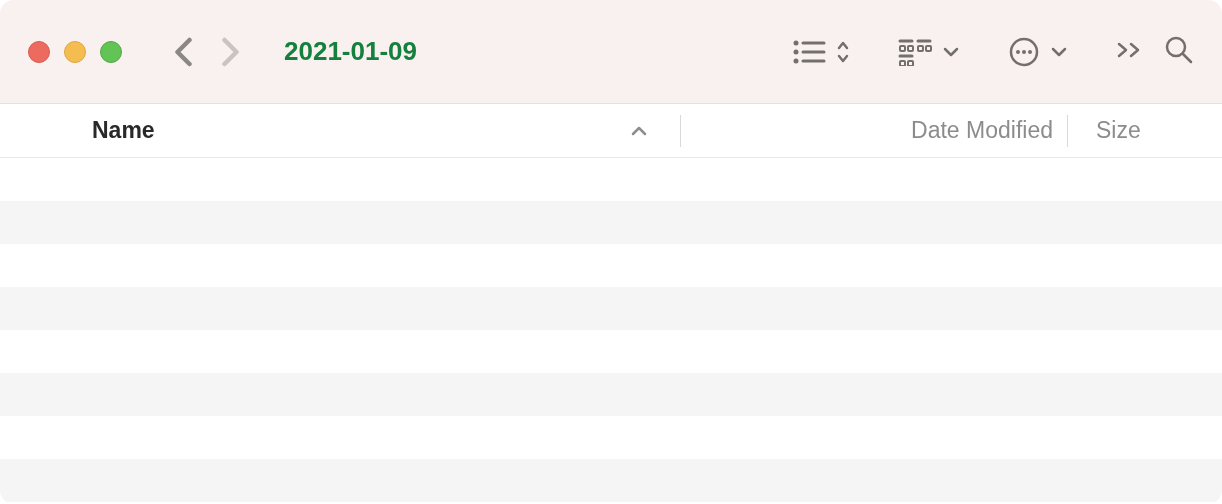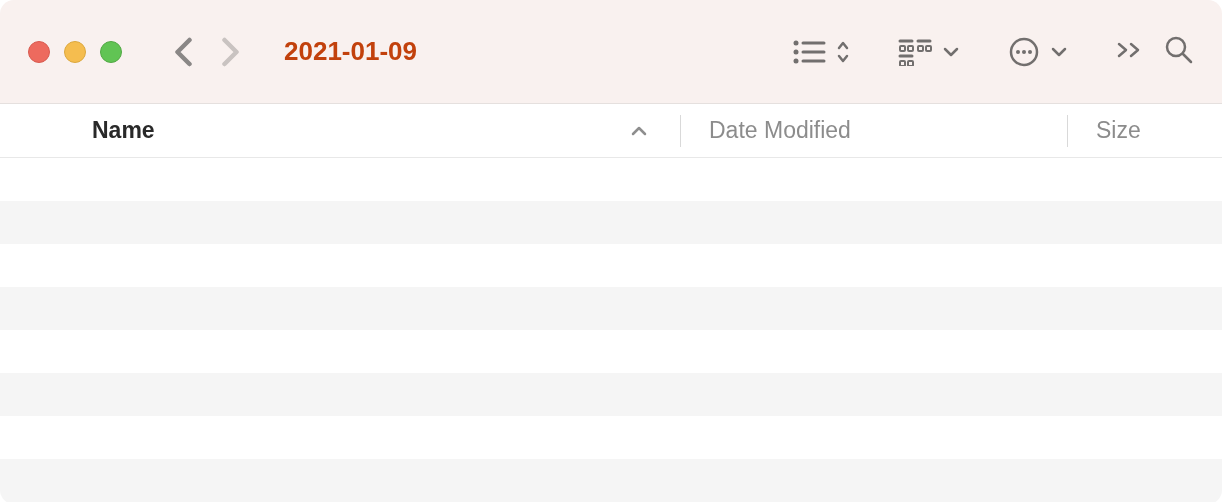--- a/index.html
+++ b/index.html
@@ -45,21 +45,21 @@
     }
     .nav-btn {
       display: flex;
       align-items: center;
       justify-content: center;
       cursor: pointer;
     }
     .window-title {
       font-size: 26px;
       font-weight: 700;
-      color: #c2410c;
+      color: #15803d;
       margin-left: 30px;
     }
     .spacer {
       flex: 1;
     }
     .toolbar-right {
       display: flex;
       align-items: center;
       gap: 48px;
     }
@@ -97,20 +97,21 @@
     .col-divider {
       width: 1px;
       height: 32px;
       background: #d9d9d9;
     }
     .col-date {
       width: 358px;
       padding-left: 14px;
       display: flex;
       align-items: center;
+      justify-content: flex-end;
     }
     .col-size {
       flex: 1;
       padding-left: 14px;
       display: flex;
       align-items: flex-start;
     }
     .col-secondary-label {
       font-size: 23px;
       font-weight: 400;

